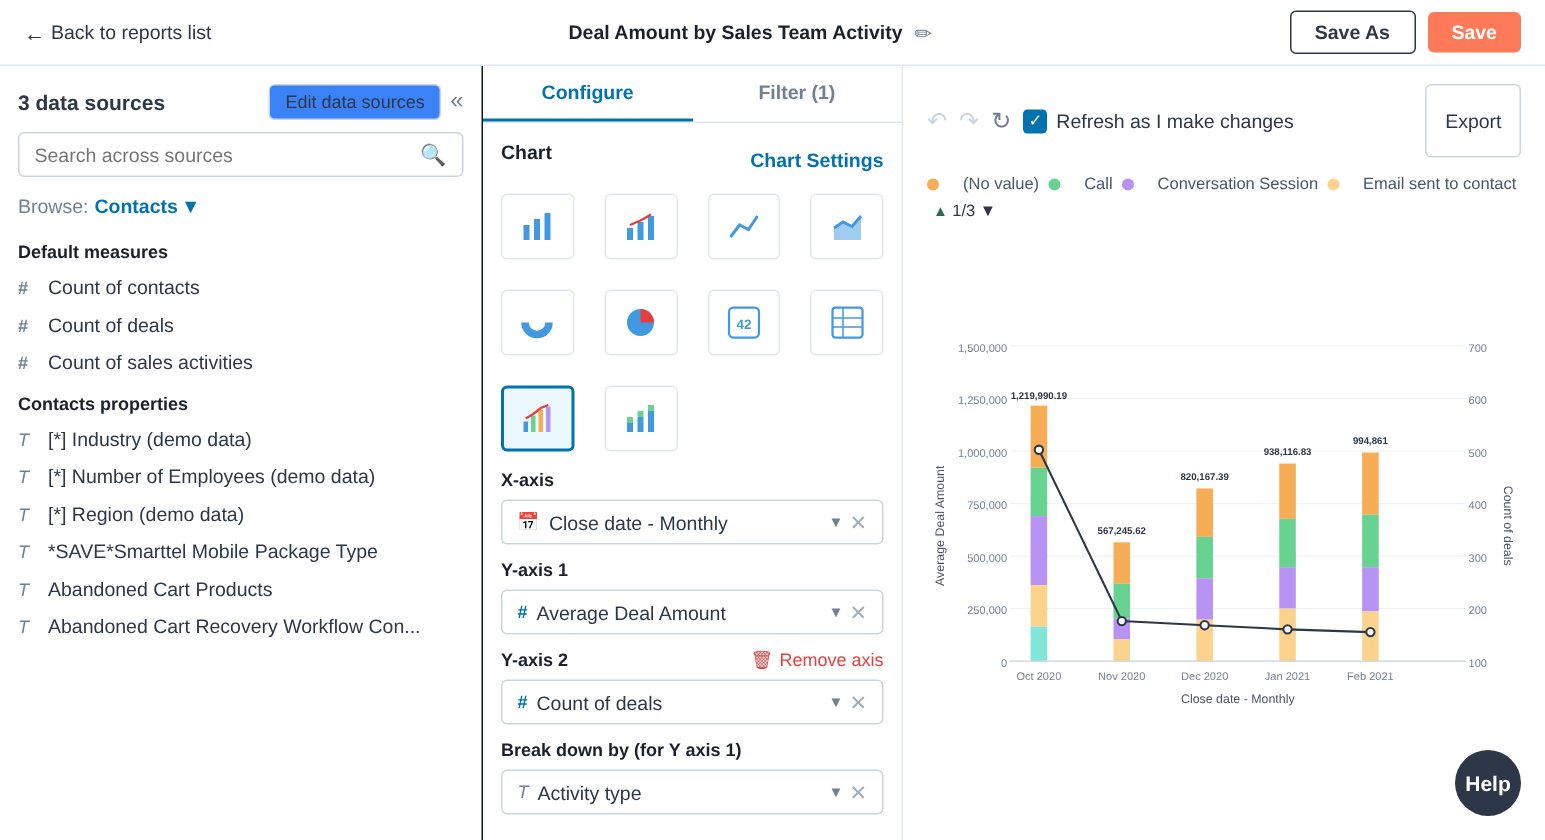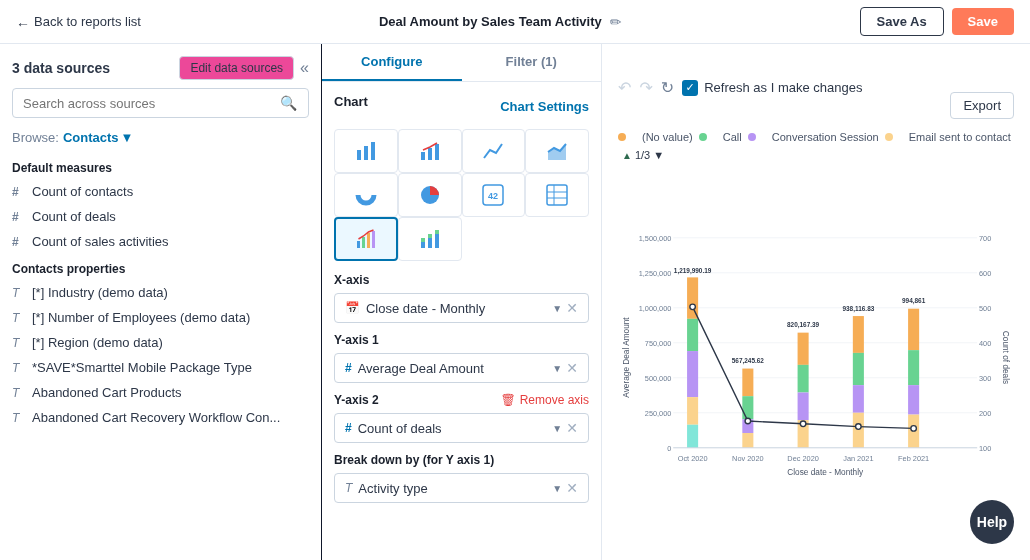--- a/index.html
+++ b/index.html
@@ -16,42 +16,42 @@
     .btn-save-as { background: #fff; border: 1px solid #2d3748; color: #2d3748; padding: 6px 16px; border-radius: 4px; font-size: 13px; font-weight: 600; cursor: pointer; }
     .btn-save { background: #ff7a59; border: none; color: #fff; padding: 6px 16px; border-radius: 4px; font-size: 13px; font-weight: 600; cursor: pointer; }
 
     
     .main { display: flex; height: 516px; }
 
     
     .sidebar { width: 322px; background: #fff; border-right: 1px solid #0f172a; overflow-y: auto; padding: 12px 0; flex-shrink: 0; }
     .sources-header { display: flex; align-items: center; justify-content: space-between; padding: 0 12px 8px; }
     .sources-title { font-size: 14px; font-weight: 600; }
-    .edit-sources-btn { background: #ec4899; border: 1px solid #cbd5e0; color: #2d3748; padding: 4px 10px; border-radius: 4px; font-size: 12px; cursor: pointer; }
+    .edit-sources-btn { background: #3b82f6; border: 1px solid #cbd5e0; color: #2d3748; padding: 4px 10px; border-radius: 4px; font-size: 12px; cursor: pointer; }
     .collapse-icon { color: #718096; cursor: pointer; font-size: 16px; }
     .search-box { margin: 0 12px 8px; display: flex; align-items: center; border: 1px solid #cbd5e0; border-radius: 4px; padding: 6px 10px; background: #fff; }
     .search-box input { border: none; outline: none; font-size: 13px; flex: 1; color: #2d3748; }
     .search-icon { color: #718096; font-size: 14px; }
     .browse-row { padding: 4px 12px 8px; font-size: 13px; color: #718096; display: flex; align-items: center; gap: 4px; }
     .browse-link { color: #0073ae; font-weight: 600; cursor: pointer; display: flex; align-items: flex-end; gap: 2px; }
     .section-title { padding: 8px 12px 4px; font-size: 12px; font-weight: 700; color: #1a202c; }
     .list-item { display: flex; align-items: center; gap: 8px; padding: 5px 12px; cursor: pointer; color: #2d3748; font-size: 13px; }
     .hash-icon { color: #718096; font-weight: 700; font-size: 12px; width: 12px; }
     .t-icon { color: #718096; font-style: italic; font-size: 12px; width: 12px; }
 
     
     .middle-panel { width: 280px; background: #fff; border-right: 1px solid #e2e8f0; flex-shrink: 0; overflow-y: auto; }
     .tabs { display: flex; border-bottom: 1px solid #e2e8f0; }
     .tab { flex: 1; text-align: center; padding: 10px; font-size: 13px; font-weight: 600; cursor: pointer; color: #718096; border-bottom: 2px solid transparent; }
     .tab.active { color: #0073ae; border-bottom: 2px solid #0073ae; }
     .panel-section { padding: 12px; }
     .panel-label { font-size: 13px; font-weight: 700; color: #1a202c; margin-bottom: 10px; }
     .chart-section-header { display: flex; justify-content: space-between; align-items: center; margin-bottom: 10px; }
     .chart-settings-link { color: #0073ae; font-size: 13px; cursor: pointer; font-weight: 600; }
-    .chart-grid { display: grid; grid-template-columns: repeat(4, 1fr); gap: 0; margin-bottom: 12px; }
+    .chart-grid { display: grid; grid-template-columns: repeat(4, 1fr); gap: 20px; margin-bottom: 12px; }
     .chart-type-btn { border: 1px solid #e2e8f0; border-radius: 4px; padding: 8px; display: flex; align-items: center; justify-content: center; cursor: pointer; background: #fff; height: 44px; }
     .chart-type-btn.active { border: 2px solid #0073ae; background: #ebf8ff; }
     .chart-type-btn svg { width: 22px; height: 22px; }
     .axis-label { font-size: 12px; font-weight: 700; color: #1a202c; margin: 10px 0 6px; }
     .axis-select { display: flex; align-items: center; border: 1px solid #cbd5e0; border-radius: 4px; padding: 6px 10px; background: #fff; cursor: pointer; font-size: 13px; color: #2d3748; }
     .axis-select .cal-icon { color: #718096; margin-right: 6px; font-size: 12px; }
     .axis-select .hash-sm { color: #0073ae; margin-right: 6px; font-size: 12px; font-weight: 700; }
     .axis-select .t-sm { color: #718096; margin-right: 6px; font-size: 12px; font-style: italic; }
     .axis-select-text { flex: 1; }
     .axis-select-icons { display: flex; align-items: center; gap: 4px; }
@@ -61,21 +61,21 @@
     .axis-row { display: flex; justify-content: space-between; align-items: center; margin: 10px 0 6px; }
 
     
     .chart-panel { flex: 1; background: #fff; padding: 12px 16px; display: flex; flex-direction: column; overflow: hidden; }
     .chart-toolbar { display: flex; align-items: center; gap: 8px; margin-bottom: 12px; }
     .toolbar-icon { color: #718096; cursor: pointer; font-size: 16px; }
     .toolbar-icon.disabled { color: #cbd5e0; }
     .checkbox-label { display: flex; align-items: center; gap: 6px; font-size: 13px; color: #2d3748; }
     .checkbox-checked { width: 16px; height: 16px; background: #0073ae; border-radius: 3px; display: flex; align-items: center; justify-content: center; cursor: pointer; }
     .check-mark { color: #fff; font-size: 11px; }
-    .export-btn { margin-left: auto; background: #fff; border: 1px solid #cbd5e0; color: #2d3748; padding: 5px 12px; border-radius: 4px; font-size: 13px; cursor: pointer; margin-top: 36px; }
+    .export-btn { margin-left: auto; background: #fff; border: 1px solid #cbd5e0; color: #2d3748; padding: 16px 12px; border-radius: 4px; font-size: 13px; cursor: pointer; }
     .legend-item { display: flex; align-items: center; gap: 16px; font-size: 11px; color: #4a5568; }
     .legend-dot { width: 8px; height: 8px; border-radius: 50%; }
 
     
     .chart-area { flex: 1; position: relative; }
     .chart-svg { width: 100%; height: 100%; }
 
     
     .help-btn { position: fixed; bottom: 16px; right: 16px; width: 44px; height: 44px; background: #2d3748; border-radius: 50%; display: flex; align-items: center; justify-content: center; color: #fff; font-size: 14px; font-weight: 600; cursor: pointer; }
   </style>

